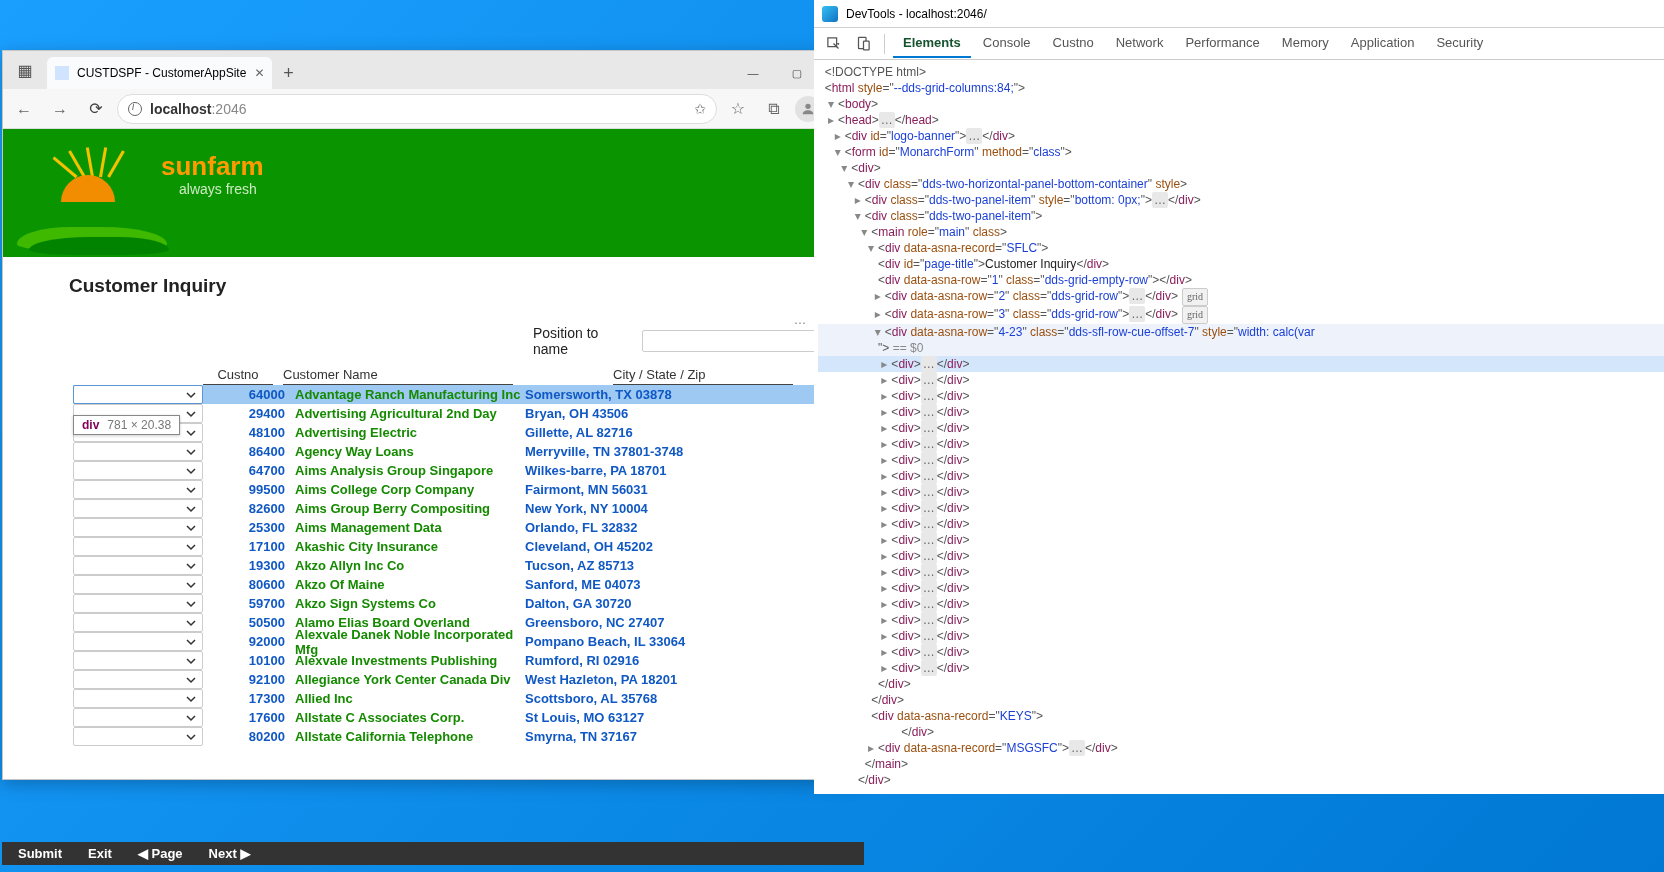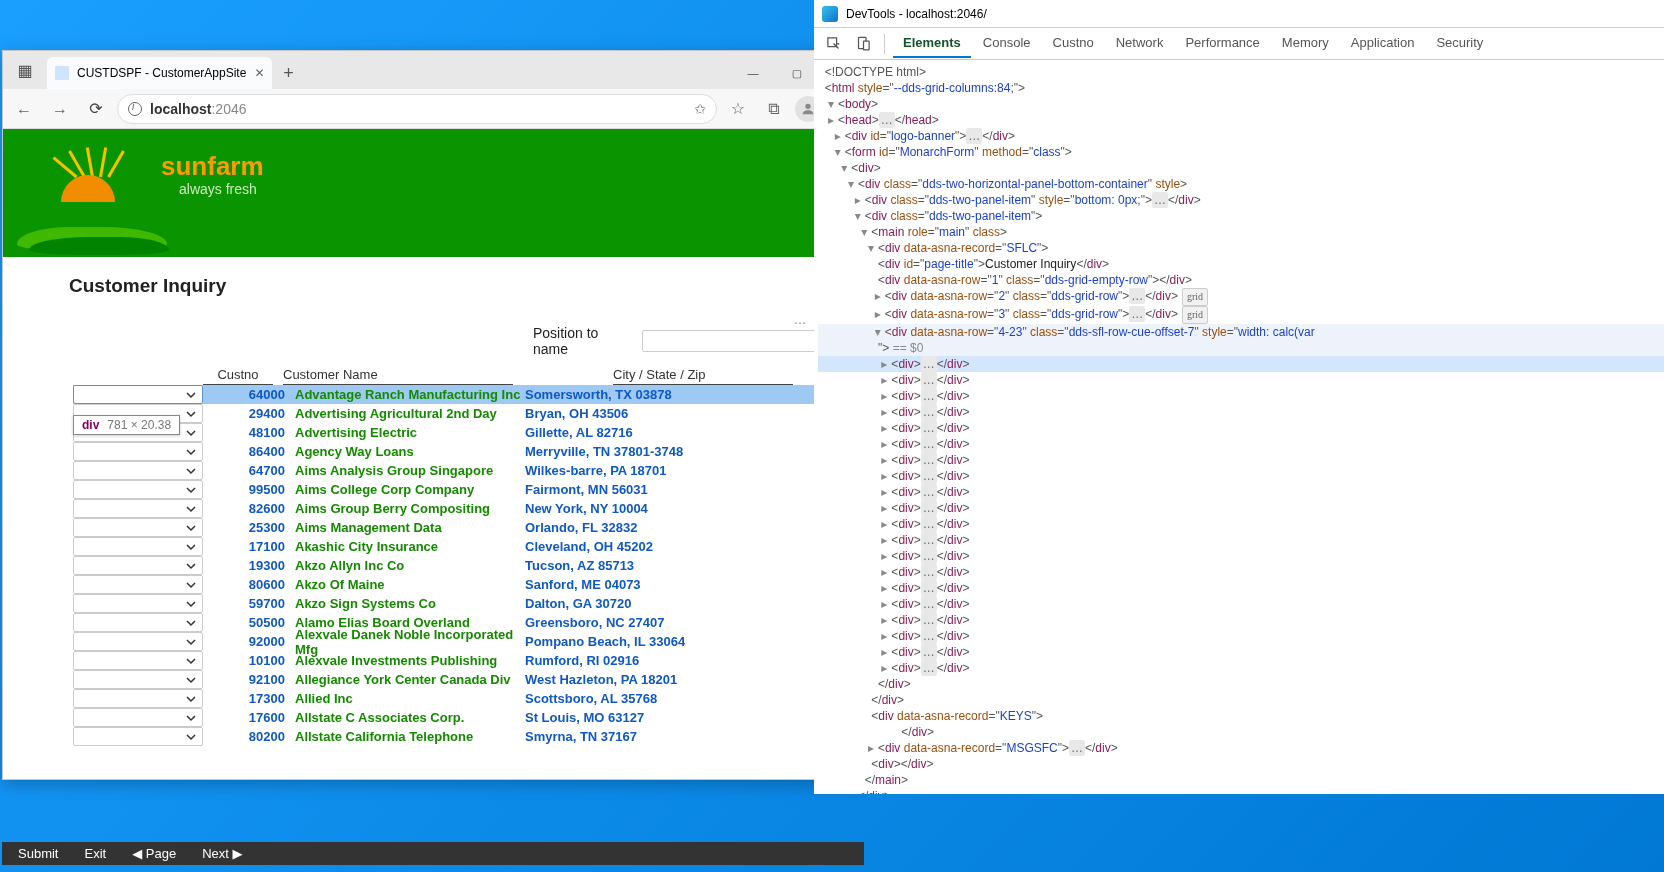--- a/index.html
+++ b/index.html
@@ -53,21 +53,21 @@
 .c2{width:230px;border-bottom:1px solid #444;}
 .c3{width:180px;border-bottom:1px solid #444;}
 .grow{display:flex;font-size:13px;align-items:center;height:19px;font-weight:bold;}
 .grow.sel{background:#9ec9f3;}
 .chev{width:130px;height:19px;background:#fff;border:1px solid #ccc;border-radius:2px;display:flex;align-items:center;justify-content:flex-end;padding-right:6px;}
 .chev.sel{border-color:#5a96d6;}
 .chev svg{width:10px;height:10px;}
 .cn{width:70px;text-align:right;color:#1058c4;padding-right:10px;}
 .nm{width:230px;color:#158a00;}
 .cz{width:180px;color:#1058c4;}
-.footerbar{position:absolute;left:2px;bottom:7px;width:862px;height:23px;background:#333;color:#fff;display:flex;align-items:center;gap:26px;padding:0 16px;font-size:13px;}
+.footerbar{position:absolute;left:2px;bottom:7px;width:862px;height:23px;background:#333;color:#fff;display:flex;align-items:center;gap:26px;padding:0 16px;font-size:13px;font-weight:bold;}
 .footerbar span{cursor:pointer;}
 
 
 .sb{position:absolute;right:0;top:78px;width:16px;height:650px;background:#f1f1f1;}
 .sb-thumb{position:absolute;right:0;top:78px;width:16px;height:320px;background:#c1c1c1;}
 
 
 .devtools{ position:absolute; left:814px; top:0; right:0; height:794px; background:#fff; font-family:Consolas,Menlo,monospace; font-size:12px;}
 .dt-title{height:28px;background:#fff;border-bottom:1px solid #d0d0d0;display:flex;align-items:center;gap:8px;padding:0 8px;font-family:"Segoe UI";font-size:12px;}
 .dt-title .eicon{width:16px;height:16px;border-radius:3px;background:linear-gradient(135deg,#35c1f1,#1271c4);}
@@ -460,18 +460,17 @@
 <div class="ln">                   <span class="tw">▸</span>&lt;<span class="tagc">div</span>&gt;<span class="dots">…</span>&lt;/<span class="tagc">div</span>&gt;</div>
 <div class="ln">                   <span class="tw">▸</span>&lt;<span class="tagc">div</span>&gt;<span class="dots">…</span>&lt;/<span class="tagc">div</span>&gt;</div>
 <div class="ln">                   <span class="tw">▸</span>&lt;<span class="tagc">div</span>&gt;<span class="dots">…</span>&lt;/<span class="tagc">div</span>&gt;</div>
 <div class="ln">                   <span class="tw">▸</span>&lt;<span class="tagc">div</span>&gt;<span class="dots">…</span>&lt;/<span class="tagc">div</span>&gt;</div>
 <div class="ln">                   <span class="tw">▸</span>&lt;<span class="tagc">div</span>&gt;<span class="dots">…</span>&lt;/<span class="tagc">div</span>&gt;</div>
 <div class="ln">                  &lt;/<span class="tagc">div</span>&gt;</div>
 <div class="ln">                &lt;/<span class="tagc">div</span>&gt;</div>
 <div class="ln">                &lt;<span class="tagc">div</span> <span class="attr">data-asna-record</span>="<span class="val">KEYS</span>"&gt;</div>
 <div class="ln">                         &lt;/<span class="tagc">div</span>&gt;</div>
 <div class="ln">               <span class="tw">▸</span>&lt;<span class="tagc">div</span> <span class="attr">data-asna-record</span>="<span class="val">MSGSFC</span>"&gt;<span class="dots">…</span>&lt;/<span class="tagc">div</span>&gt;</div>
-<div class="ln">                &lt;<span class="tagc">div</span>&gt;&lt;/<span class="tagc">div</span>&gt;</div>
 <div class="ln">              &lt;/<span class="tagc">main</span>&gt;</div>
 <div class="ln">            &lt;/<span class="tagc">div</span>&gt;</div>
 
   </div>
 </div>
 
 </body></html>

